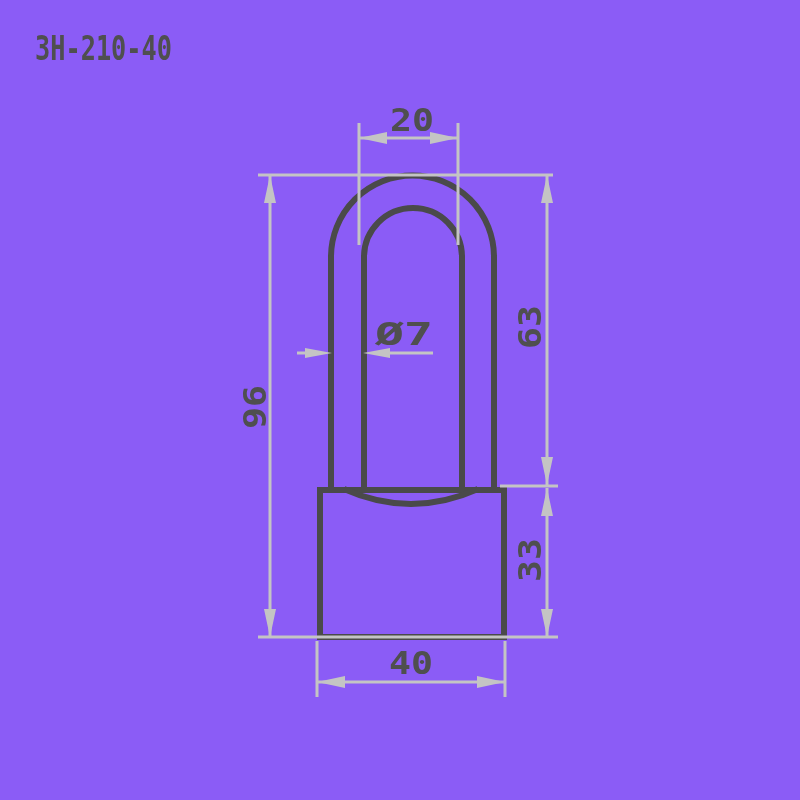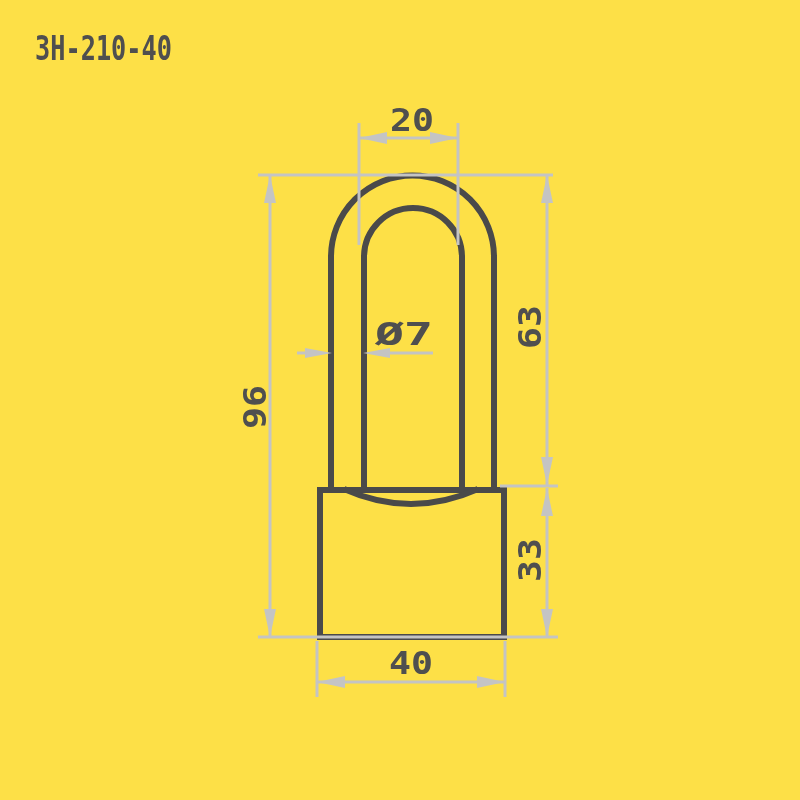--- a/index.html
+++ b/index.html
@@ -8,21 +8,21 @@
     background: #ffffff;
     width: 800px;
     height: 800px;
     overflow: hidden;
     font-family: "DejaVu Sans Mono", "Liberation Mono", monospace;
   }
   .stage {
     position: relative;
     width: 800px;
     height: 800px;
-    background: #fde047;
+    background: #8b5cf6;
   }
   svg text {
     font-family: "DejaVu Sans Mono", "Liberation Mono", monospace;
     font-weight: bold;
   }
 </style>
 </head>
 <body>
 
 <div class="stage">

